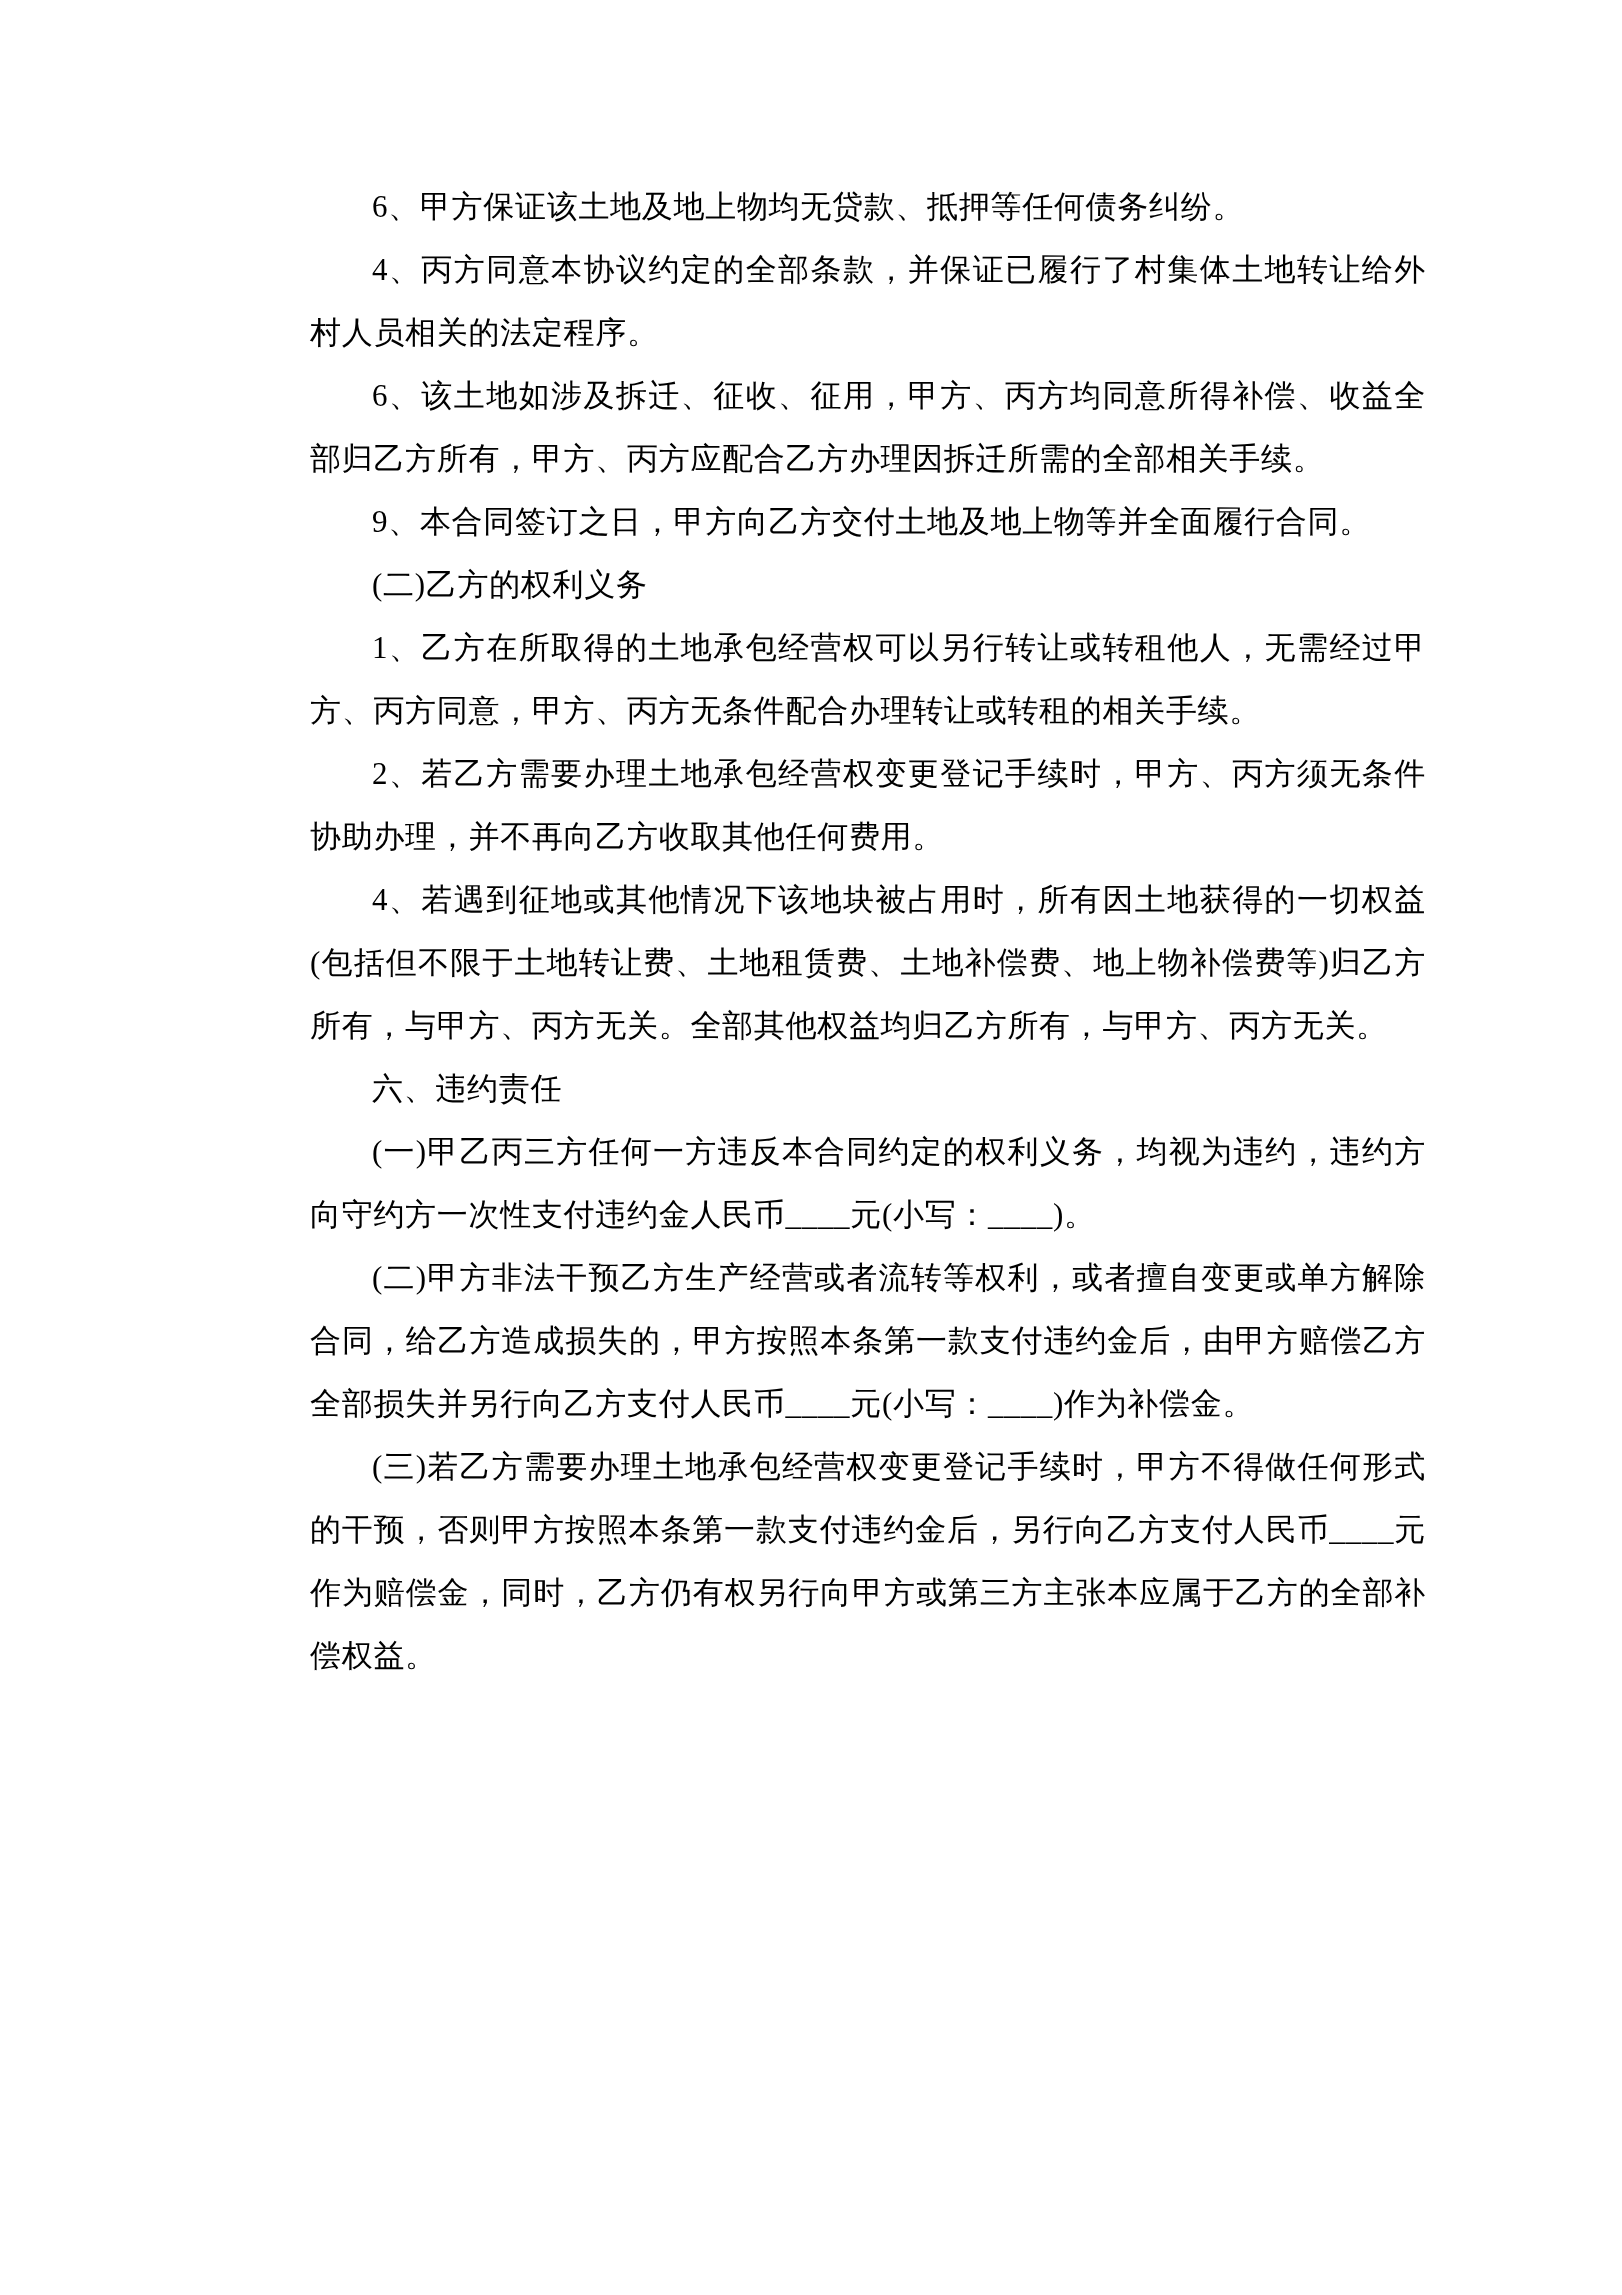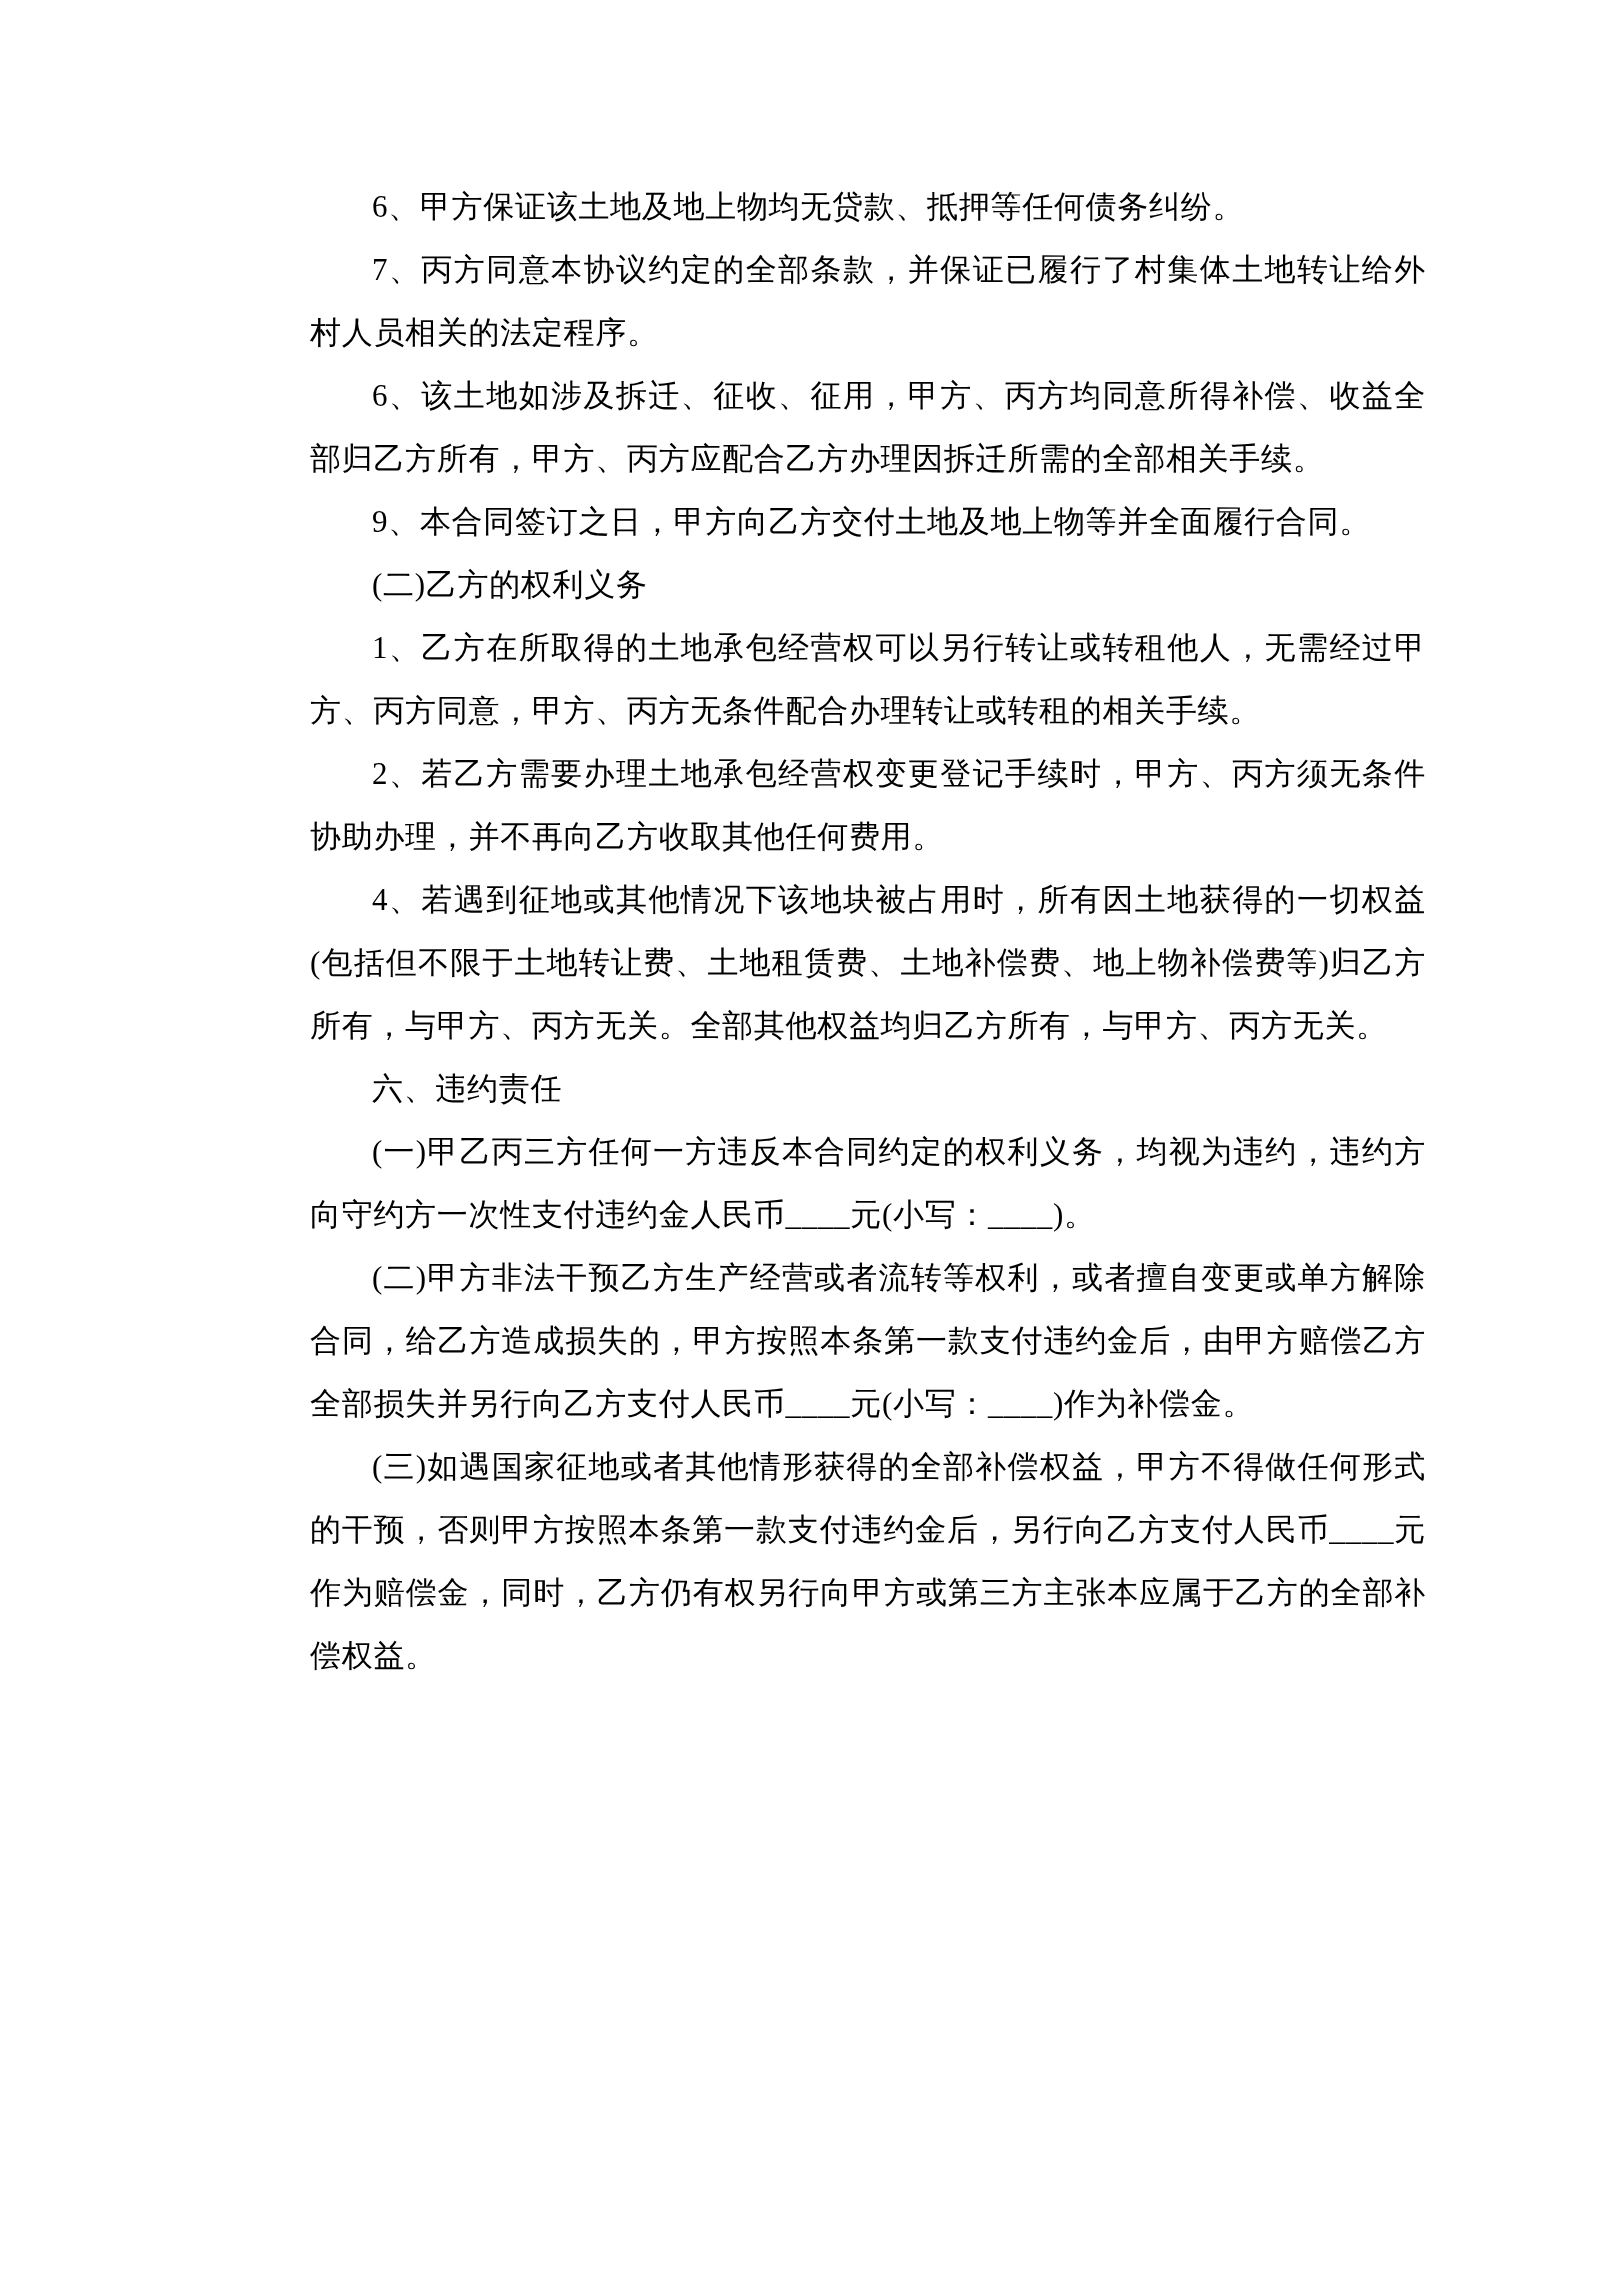--- a/index.html
+++ b/index.html
@@ -40,26 +40,26 @@
     letter-spacing: 0.7px;
     word-break: break-all;
   }
 </style>
 </head>
 <body>
 
 <div class="page">
   <div class="doc-body">
     <p>6、甲方保证该土地及地上物均无贷款、抵押等任何债务纠纷。</p>
-    <p>7、丙方同意本协议约定的全部条款，并保证已履行了村集体土地转让给外村人员相关的法定程序。</p>
+    <p>4、丙方同意本协议约定的全部条款，并保证已履行了村集体土地转让给外村人员相关的法定程序。</p>
     <p>6、该土地如涉及拆迁、征收、征用，甲方、丙方均同意所得补偿、收益全部归乙方所有，甲方、丙方应配合乙方办理因拆迁所需的全部相关手续。</p>
     <p>9、本合同签订之日，甲方向乙方交付土地及地上物等并全面履行合同。</p>
     <p>(二)乙方的权利义务</p>
     <p>1、乙方在所取得的土地承包经营权可以另行转让或转租他人，无需经过甲方、丙方同意，甲方、丙方无条件配合办理转让或转租的相关手续。</p>
     <p>2、若乙方需要办理土地承包经营权变更登记手续时，甲方、丙方须无条件协助办理，并不再向乙方收取其他任何费用。</p>
     <p>4、若遇到征地或其他情况下该地块被占用时，所有因土地获得的一切权益(包括但不限于土地转让费、土地租赁费、土地补偿费、地上物补偿费等)归乙方所有，与甲方、丙方无关。全部其他权益均归乙方所有，与甲方、丙方无关。</p>
     <p>六、违约责任</p>
     <p>(一)甲乙丙三方任何一方违反本合同约定的权利义务，均视为违约，违约方向守约方一次性支付违约金人民币____元(小写：____)。</p>
     <p>(二)甲方非法干预乙方生产经营或者流转等权利，或者擅自变更或单方解除合同，给乙方造成损失的，甲方按照本条第一款支付违约金后，由甲方赔偿乙方全部损失并另行向乙方支付人民币____元(小写：____)作为补偿金。</p>
-    <p>(三)如遇国家征地或者其他情形获得的全部补偿权益，甲方不得做任何形式的干预，否则甲方按照本条第一款支付违约金后，另行向乙方支付人民币____元作为赔偿金，同时，乙方仍有权另行向甲方或第三方主张本应属于乙方的全部补偿权益。</p>
+    <p>(三)若乙方需要办理土地承包经营权变更登记手续时，甲方不得做任何形式的干预，否则甲方按照本条第一款支付违约金后，另行向乙方支付人民币____元作为赔偿金，同时，乙方仍有权另行向甲方或第三方主张本应属于乙方的全部补偿权益。</p>
   </div>
 </div>
 
 
 </body></html>

